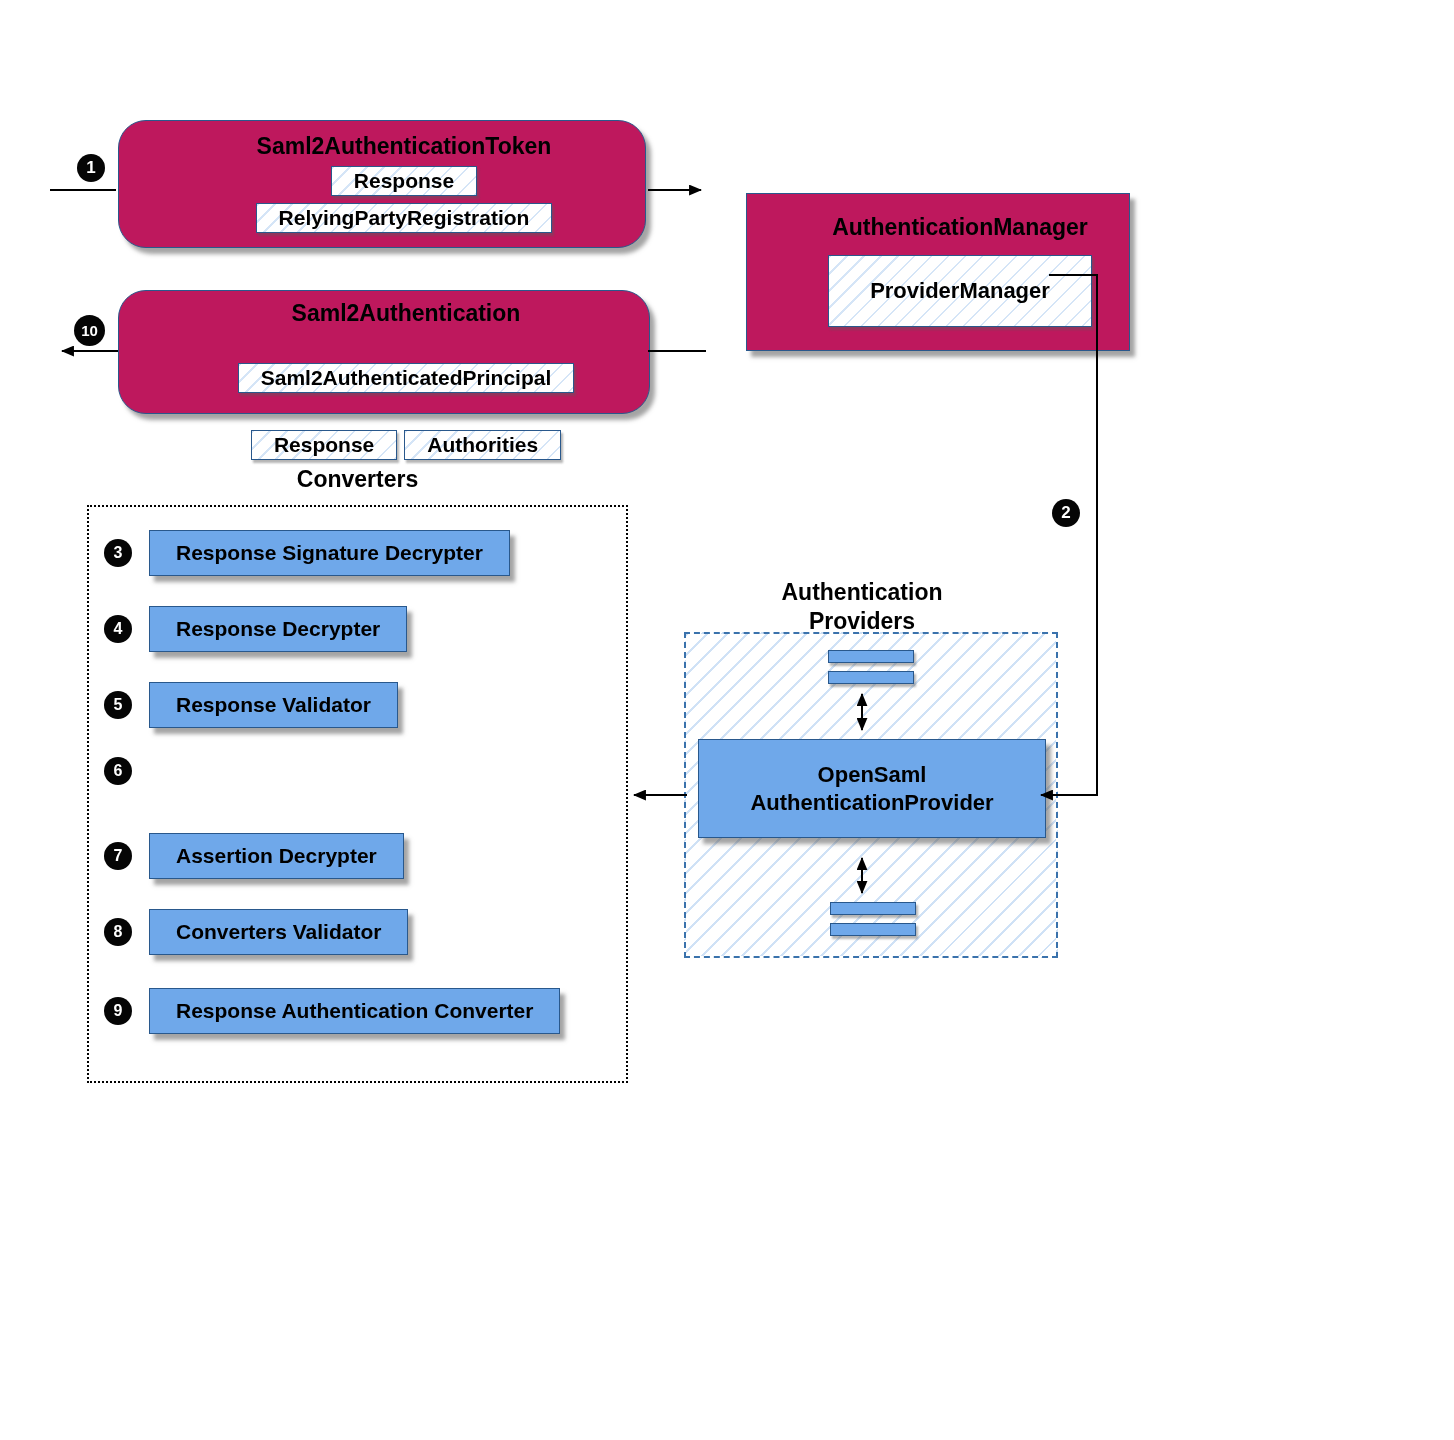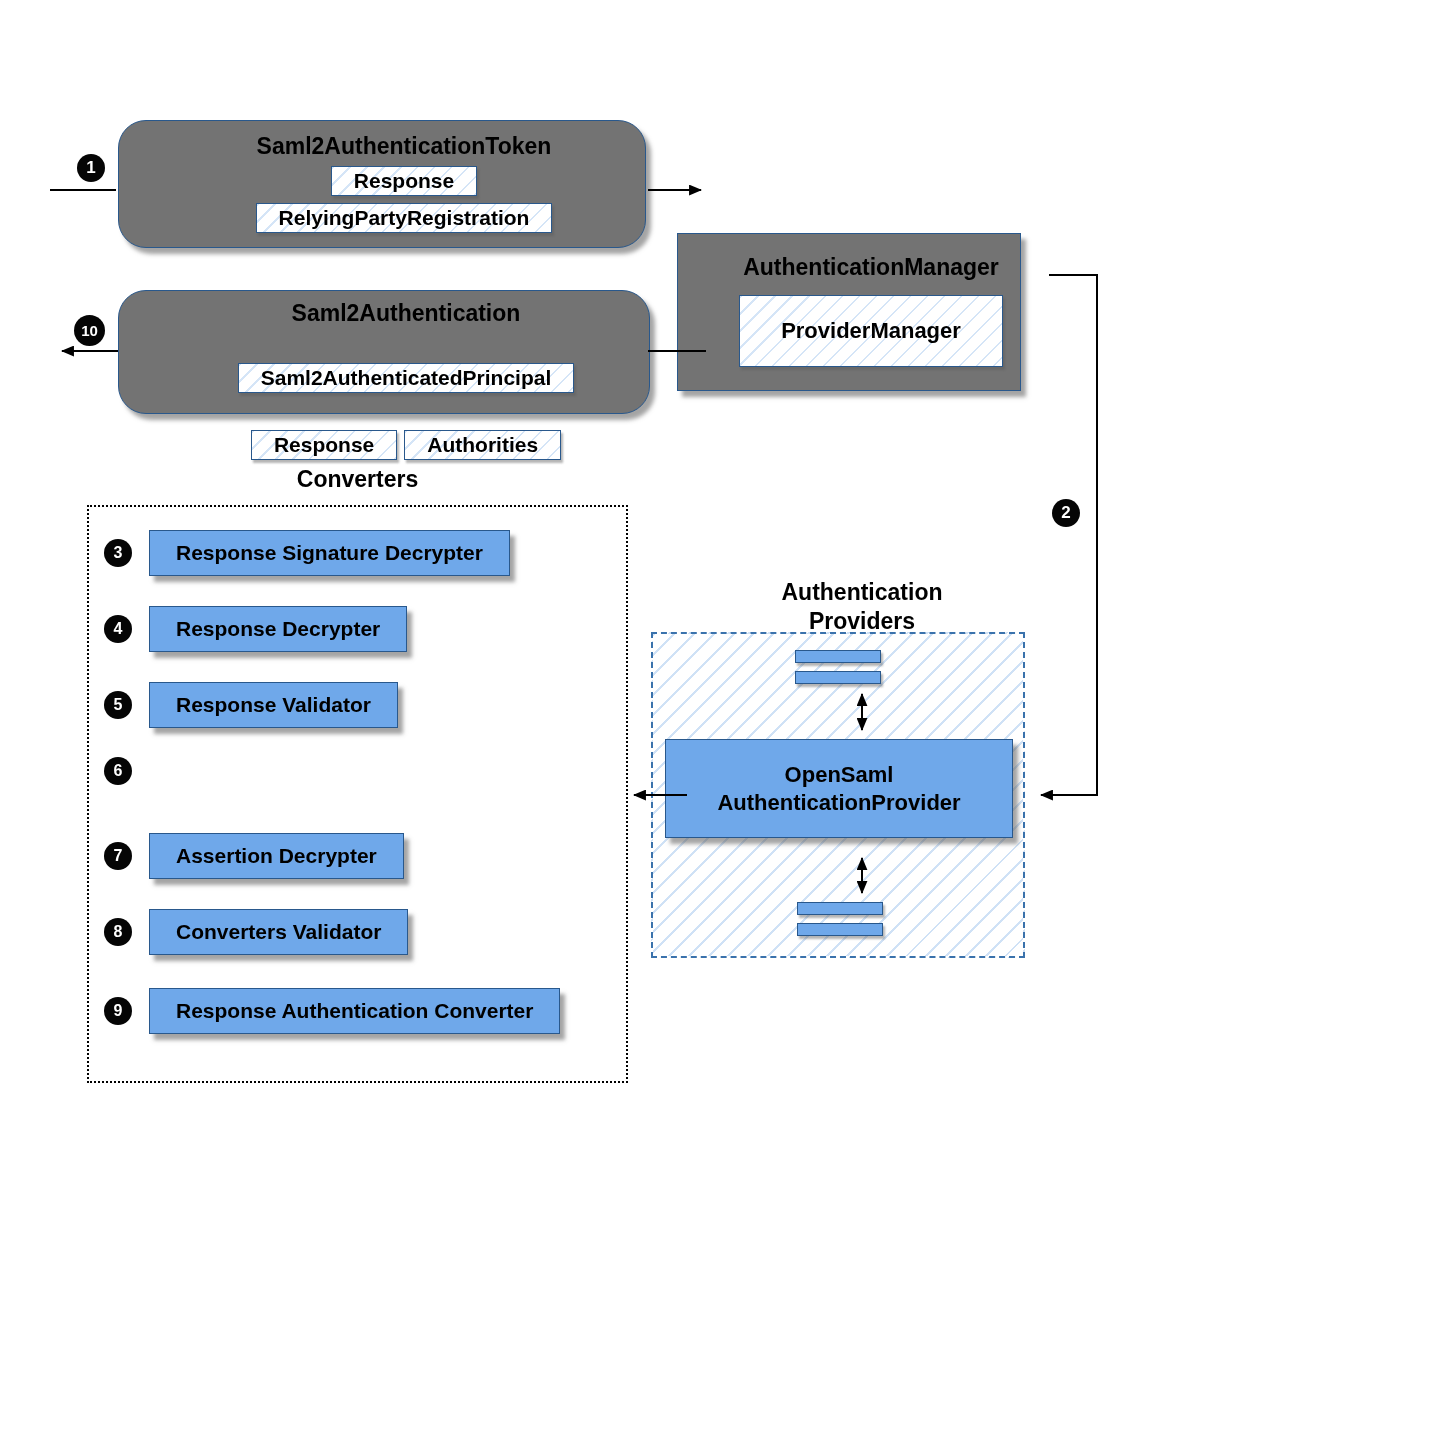--- a/index.html
+++ b/index.html
@@ -3,21 +3,21 @@
 <meta charset="utf-8">
 <style>
   html,body{margin:0;padding:0;background:#ffffff;}
   #canvas{
     position:relative;width:1454px;height:1440px;background:#ffffff;
     font-family:"Liberation Sans",sans-serif;color:#000;overflow:hidden;
   }
 
   
   .blue-box{
-    position:absolute;background:#737373;border:1px solid #29588C;
+    position:absolute;background:#be185d;border:1px solid #29588C;
     box-shadow:5px 6px 4px rgba(90,90,90,0.55);
     display:flex;flex-direction:column;align-items:center;box-sizing:border-box;padding-left:44px;
   }
   .rounded{border-radius:28px;}
   .box-title{font-weight:bold;font-size:23px;text-align:center;white-space:nowrap;}
   .chip{
     background:#fff;
     background-image:repeating-linear-gradient(135deg, rgba(150,190,235,0.40) 0 1.5px, transparent 1.5px 12px);
     border:1.5px solid #29588C;
     box-shadow:2px 3px 2px rgba(90,90,90,0.45);
@@ -52,21 +52,21 @@
     font-weight:bold;font-size:21px;padding:0 26px;white-space:nowrap;
     box-sizing:border-box;
   }
 
   
   #providers-label{
     position:absolute;left:675px;top:562px;width:374px;text-align:center;
     font-weight:bold;font-size:23px;line-height:29px;margin-top:16px;
   }
   #providers-region{
-    position:absolute;left:651px;top:632px;width:374px;height:326px;
+    position:absolute;left:684px;top:632px;width:374px;height:326px;
     border:2px dashed #3A72AC;box-sizing:border-box;
     background-image:repeating-linear-gradient(135deg, rgba(150,190,235,0.45) 0 2px, transparent 2px 14px);
     text-align:center;
   }
   .pbar{
     position:absolute;width:86px;height:13px;background:#6FA8EA;border:1px solid #29588C;
     box-shadow:2px 3px 2px rgba(90,90,90,0.45);box-sizing:border-box;
   }
   #opensaml-box{
     position:absolute;left:12px;top:105px;width:348px;height:99px;
@@ -106,21 +106,21 @@
   <div class="badge" style="left:77px;top:154px;width:28px;height:28px;font-size:17px;">1</div>
   <div class="badge" style="left:74px;top:315px;width:31px;height:31px;font-size:15px;">10</div>
   <div class="badge" style="left:1052px;top:499px;width:28px;height:28px;font-size:17px;">2</div>
 
   <div class="blue-box rounded" style="left:118px;top:120px;width:528px;height:128px;">
     <div class="box-title" style="margin-top:12px;">Saml2AuthenticationToken</div>
     <div class="chip" style="margin-top:6px;">Response</div>
     <div class="chip" style="margin-top:7px;">RelyingPartyRegistration</div>
   </div>
 
-  <div class="blue-box" style="left:677px;top:193px;width:344px;height:158px;margin-top:40px;">
+  <div class="blue-box" style="left:746px;top:193px;width:384px;height:158px;">
     <div class="box-title" style="margin-top:20px;">AuthenticationManager</div>
     <div class="chip" style="margin-top:14px;width:264px;height:72px;display:flex;align-items:center;justify-content:center;font-size:22px;">ProviderManager</div>
   </div>
 
   <div class="blue-box rounded" style="left:118px;top:290px;width:532px;height:124px;gap:31px;">
     <div class="box-title" style="margin-top:9px;">Saml2Authentication</div>
     <div class="chip" style="margin-top:5px;">Saml2AuthenticatedPrincipal</div>
     <div style="display:flex;gap:7px;margin-top:6px;">
       <div class="chip">Response</div>
       <div class="chip">Authorities</div>

